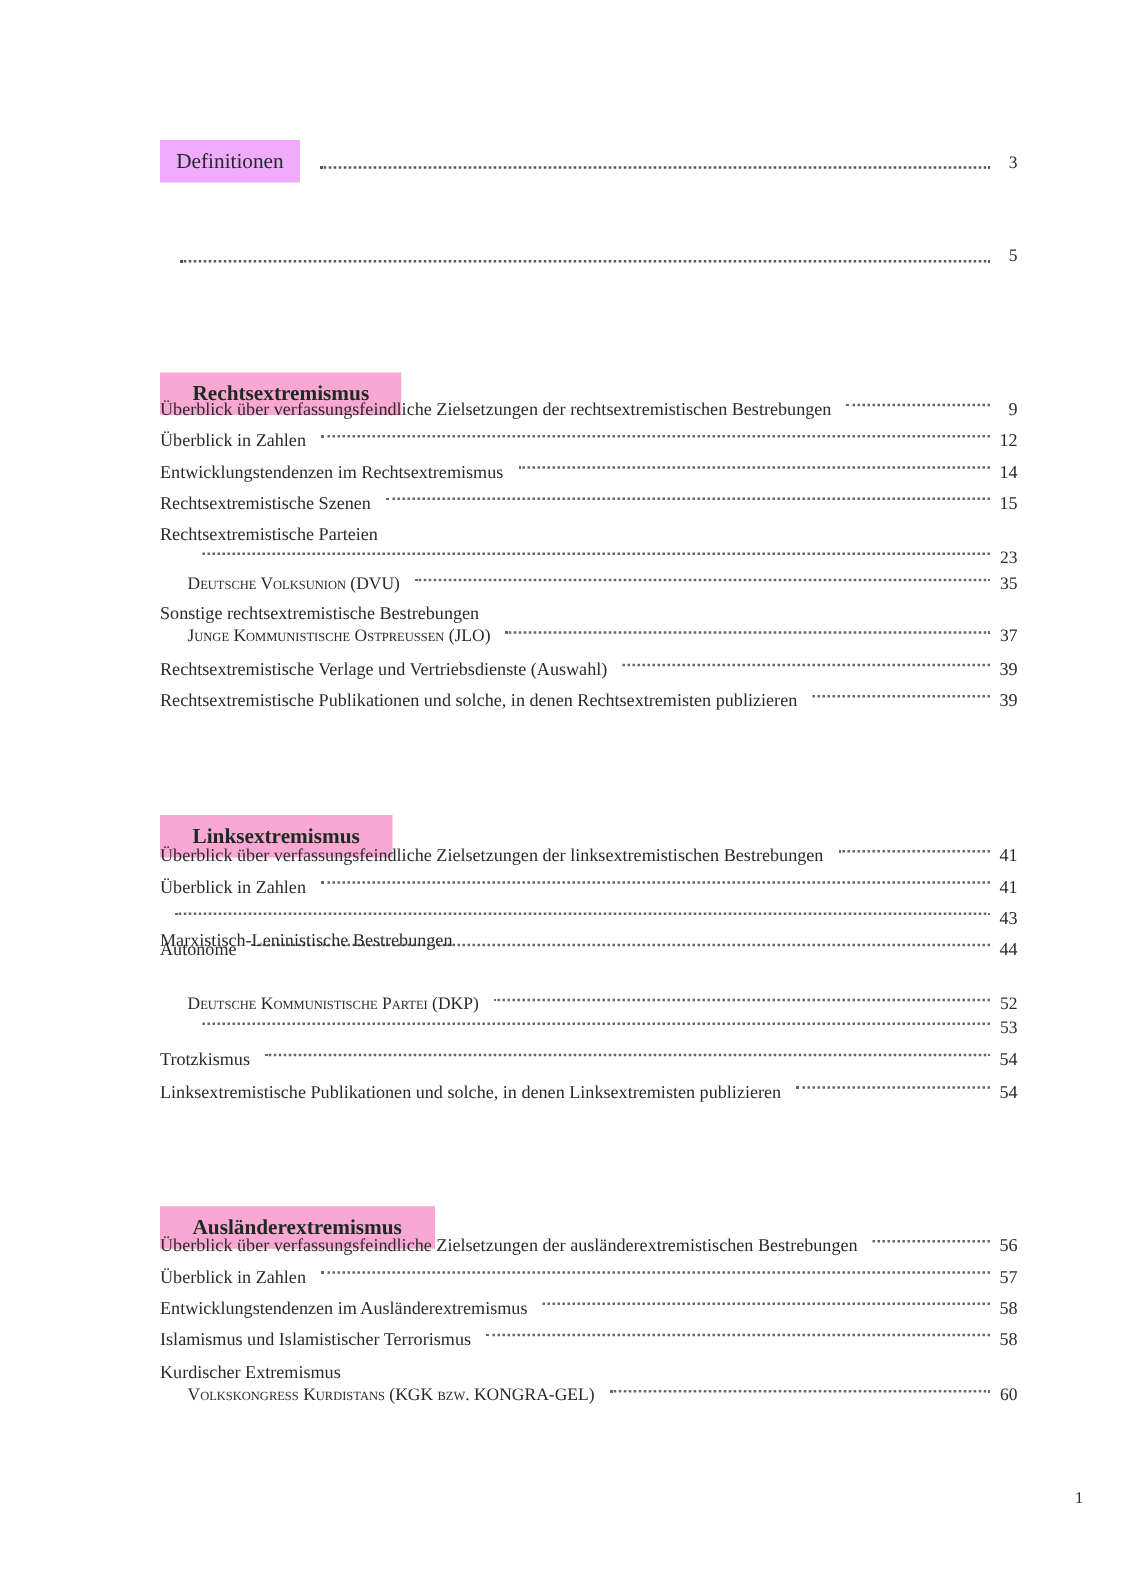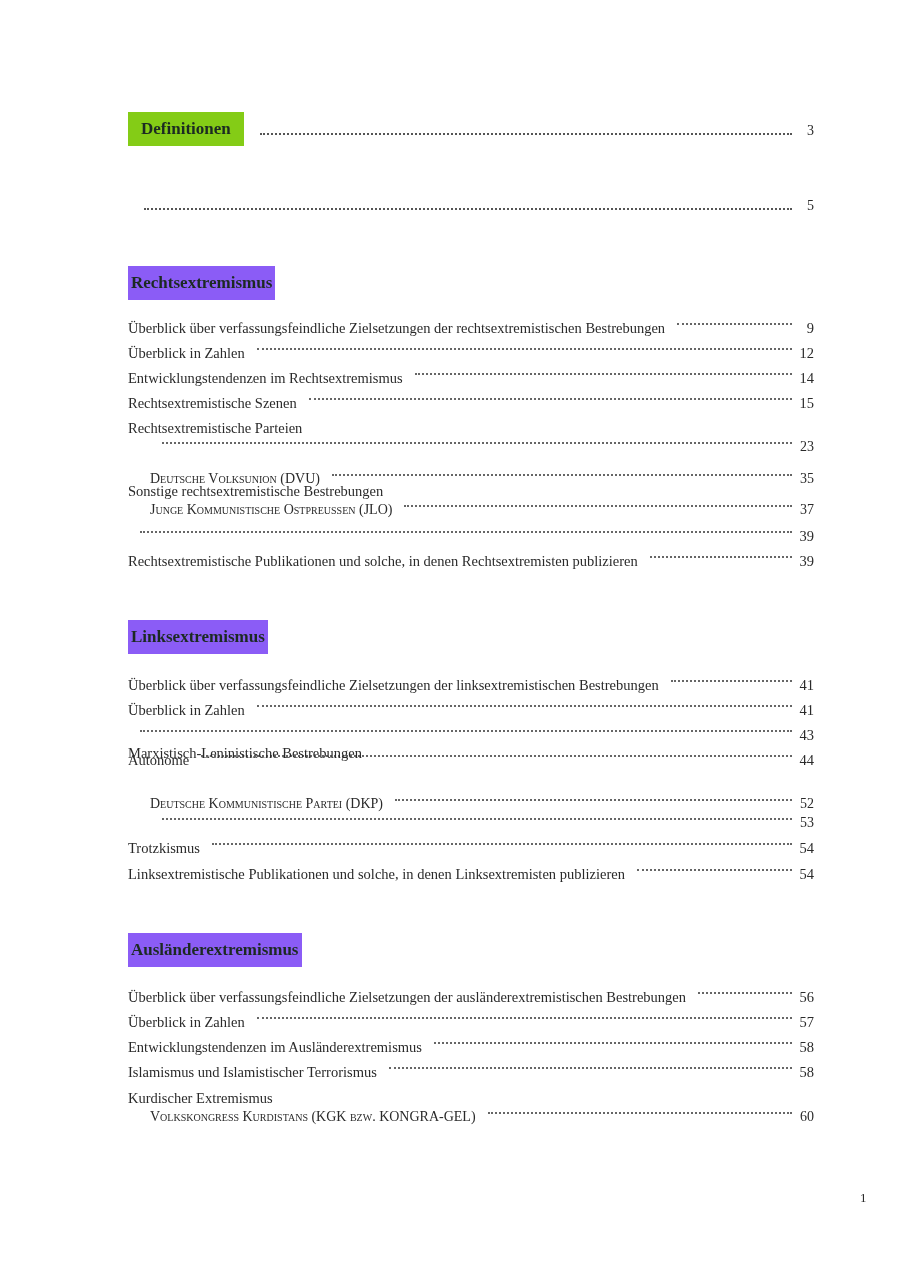--- a/index.html
+++ b/index.html
@@ -7,31 +7,31 @@
     width: 900px; height: 1272px; position: relative; overflow: hidden;
     font-family: "Liberation Serif", "DejaVu Serif", serif;
     color: #2a2a2a;
   }
   .page { position: absolute; left: 128px; top: 0; width: 686px; }
   .major {
     position: absolute; left: 0; width: 686px; height: 34px;
     display: flex; align-items: center;
   }
   .major .label {
-    background: #84cc16; color: #1c2a22;
-    font-weight: bold; font-size: 17px;
+    background: #f0abfc; color: #1c2a22;
+    font-weight: normal; font-size: 17px;
     height: 34px; line-height: 34px; padding: 0 13px;
     white-space: nowrap; flex: 0 0 auto;
   }
   .major .dots { flex: 1 1 auto; margin: 0 8px 0 16px; border-bottom: 2px dotted #555; height: 0; transform: translateY(5px); }
   .major .pg { font-size: 14px; width: 14px; text-align: right; flex: 0 0 auto; transform: translateY(2px); }
   .sec-head {
     position: absolute; left: 0; height: 34px; line-height: 34px;
-    background: #8b5cf6; color: #1c2a22; font-weight: bold; font-size: 17px;
-    padding: 0 3px; white-space: nowrap;
+    background: #f9a8d4; color: #1c2a22; font-weight: bold; font-size: 17px;
+    padding: 0 26px; white-space: nowrap; margin-top: 32px;
   }
   .row {
     position: absolute; left: 0; width: 686px; height: 18px;
     display: flex; align-items: center; font-size: 14.5px; line-height: 18px;
   }
   .row.sub { left: 22px; width: 664px; font-variant: small-caps; font-size: 14px; }
   .row .t { white-space: nowrap; flex: 0 0 auto; }
   .row .dots { flex: 1 1 auto; margin: 0 6px 0 12px; border-bottom: 2px dotted #666; height: 0; transform: translateY(-4px); }
   .row .pg { flex: 0 0 auto; min-width: 16px; text-align: right; }
   .group-title { position: absolute; left: 0; font-size: 14.5px; line-height: 18px; white-space: nowrap; }
@@ -74,34 +74,35 @@
       <span class="t">Rechtsextremistische Szenen</span>
       <span class="dots"></span>
       <span class="pg">15</span>
     </div>
 
   <div class="group-title" style="top:419px">Rechtsextremistische Parteien</div>
   <div class="row sub" style="top:438px">
       <span class="dots"></span>
       <span class="pg">23</span>
     </div>
-  <div class="row sub" style="top:470px">
+  <div class="row sub" style="top:459px">
       <span class="t">Deutsche Volksunion (DVU)</span>
       <span class="dots"></span>
       <span class="pg">35</span>
     </div>
 
   <div class="group-title" style="top:482px">Sonstige rechtsextremistische Bestrebungen</div>
   <div class="row sub" style="top:501px">
       <span class="t">Junge Kommunistische Ostpreussen (JLO)</span>
       <span class="dots"></span>
       <span class="pg">37</span>
     </div>
 
   <div class="row" style="top:527px">
+      <span class="t">Rechtsextremistische Verlage und Vertriebsdienste (Auswahl)</span>
       <span class="dots"></span>
       <span class="pg">39</span>
     </div>
   <div class="row" style="top:552px">
       <span class="t">Rechtsextremistische Publikationen und solche, in denen Rechtsextremisten publizieren</span>
       <span class="dots"></span>
       <span class="pg">39</span>
     </div>
 
   <div class="sec-head" style="top:620px">Linksextremismus</div>

